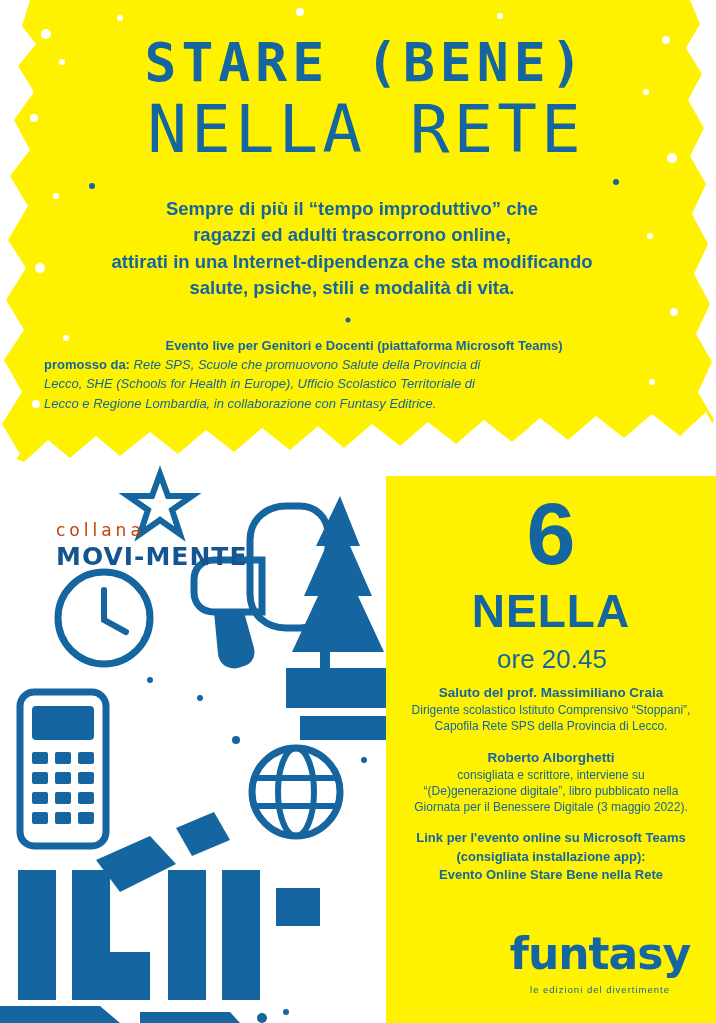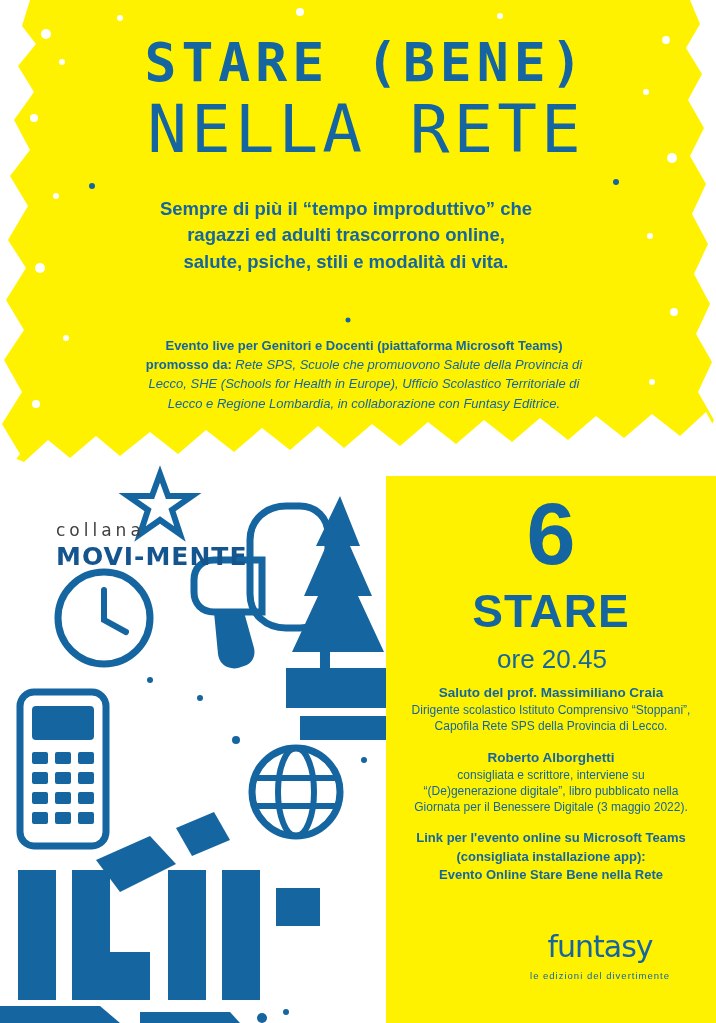--- a/index.html
+++ b/index.html
@@ -56,21 +56,21 @@
     letter-spacing: 4px;
     color: #1565a0;
     line-height: 1.05;
     margin-top: 6px;
     white-space: nowrap;
   }
 
   
   .intro {
     position: absolute;
-    left: 26px;
+    left: 32px;
     top: 196px;
     width: 640px;
     text-align: center;
     color: #1565a0;
     font-weight: bold;
     font-size: 18.5px;
     line-height: 1.42;
     z-index: 6;
   }
   .intro div { white-space: nowrap; }
@@ -80,36 +80,36 @@
     left: 44px;
     top: 336px;
     width: 640px;
     color: #1565a0;
     font-size: 13px;
     line-height: 1.48;
     z-index: 6;
   }
   .promo .b { font-weight: bold; }
   .promo .i { font-style: italic; }
-  .promo-line { white-space: nowrap; text-align: center; }
+  .promo-line { white-space: nowrap; }
   .promo-line.center { text-align: center; }
 
   
   .collana {
     position: absolute;
     left: 56px;
     top: 520px;
     z-index: 7;
     color: #1565a0;
   }
   .collana .c1 {
     font-size: 17px;
     letter-spacing: 4px;
     font-family: "DejaVu Sans", sans-serif;
-    color: #404040;
+    color: #c2410c;
   }
   .collana .c2 {
     font-size: 25px;
     font-weight: bold;
     letter-spacing: 1px;
     font-family: "DejaVu Sans", sans-serif;
     color: #14558f;
     margin-top: 2px;
   }
 
@@ -185,24 +185,25 @@
   .funtasy {
     position: absolute;
     left: 500px;
     top: 932px;
     width: 200px;
     text-align: center;
     z-index: 8;
     color: #1565a0;
   }
   .funtasy .fname {
-    font-size: 30px;
+    font-size: 44px;
     font-family: "DejaVu Sans", sans-serif;
     line-height: 1;
     letter-spacing: -1px;
+    font-weight: bold;
   }
   .funtasy .ftag {
     font-size: 9.5px;
     letter-spacing: 1px;
     margin-top: 8px;
   }
 
   
   .art {
     position: absolute;
@@ -261,20 +262,21 @@
   </svg>
 
   <div class="title-wrap">
     <div class="title-line1">STARE (BENE)</div>
     <div class="title-line2">NELLA RETE</div>
   </div>
 
   <div class="intro">
     <div>Sempre di più il “tempo improduttivo” che</div>
     <div>ragazzi ed adulti trascorrono online,</div>
+    <div>attirati in una Internet-dipendenza che sta modificando</div>
     <div>salute, psiche, stili e modalità di vita.</div>
   </div>
 
   <div class="promo">
     <div class="promo-line center b">Evento live per Genitori e Docenti (piattaforma Microsoft Teams)</div>
     <div class="promo-line"><span class="b">promosso da:</span><span class="i"> Rete SPS, Scuole che promuovono Salute della Provincia di</span></div>
     <div class="promo-line i">Lecco, SHE (Schools for Health in Europe),  Ufficio Scolastico Territoriale di</div>
     <div class="promo-line i">Lecco e Regione Lombardia, in collaborazione con Funtasy Editrice.</div>
   </div>
 
@@ -339,21 +341,21 @@
         <circle cx="236" cy="300" r="4"></circle>
         <circle cx="200" cy="258" r="3"></circle>
         <circle cx="364" cy="320" r="3"></circle>
         <circle cx="150" cy="240" r="3"></circle>
       </g>
     </svg>
   </div>
 
   <div class="yellow-panel">
     <div class="day">6</div>
-    <div class="month">STARE</div>
+    <div class="month">NELLA</div>
     <div class="hour">ore 20.45</div>
 
     <div class="panel-body">
       <div class="pb-strong">Saluto del prof. Massimiliano Craia</div>
       <div class="pb-italic">Dirigente scolastico Istituto Comprensivo “Stoppani”,</div>
       <div class="pb-italic">Capofila Rete SPS della Provincia di Lecco.</div>
 
       <div class="pb-gap"></div>
 
       <div class="pb-strong">Roberto Alborghetti</div>

